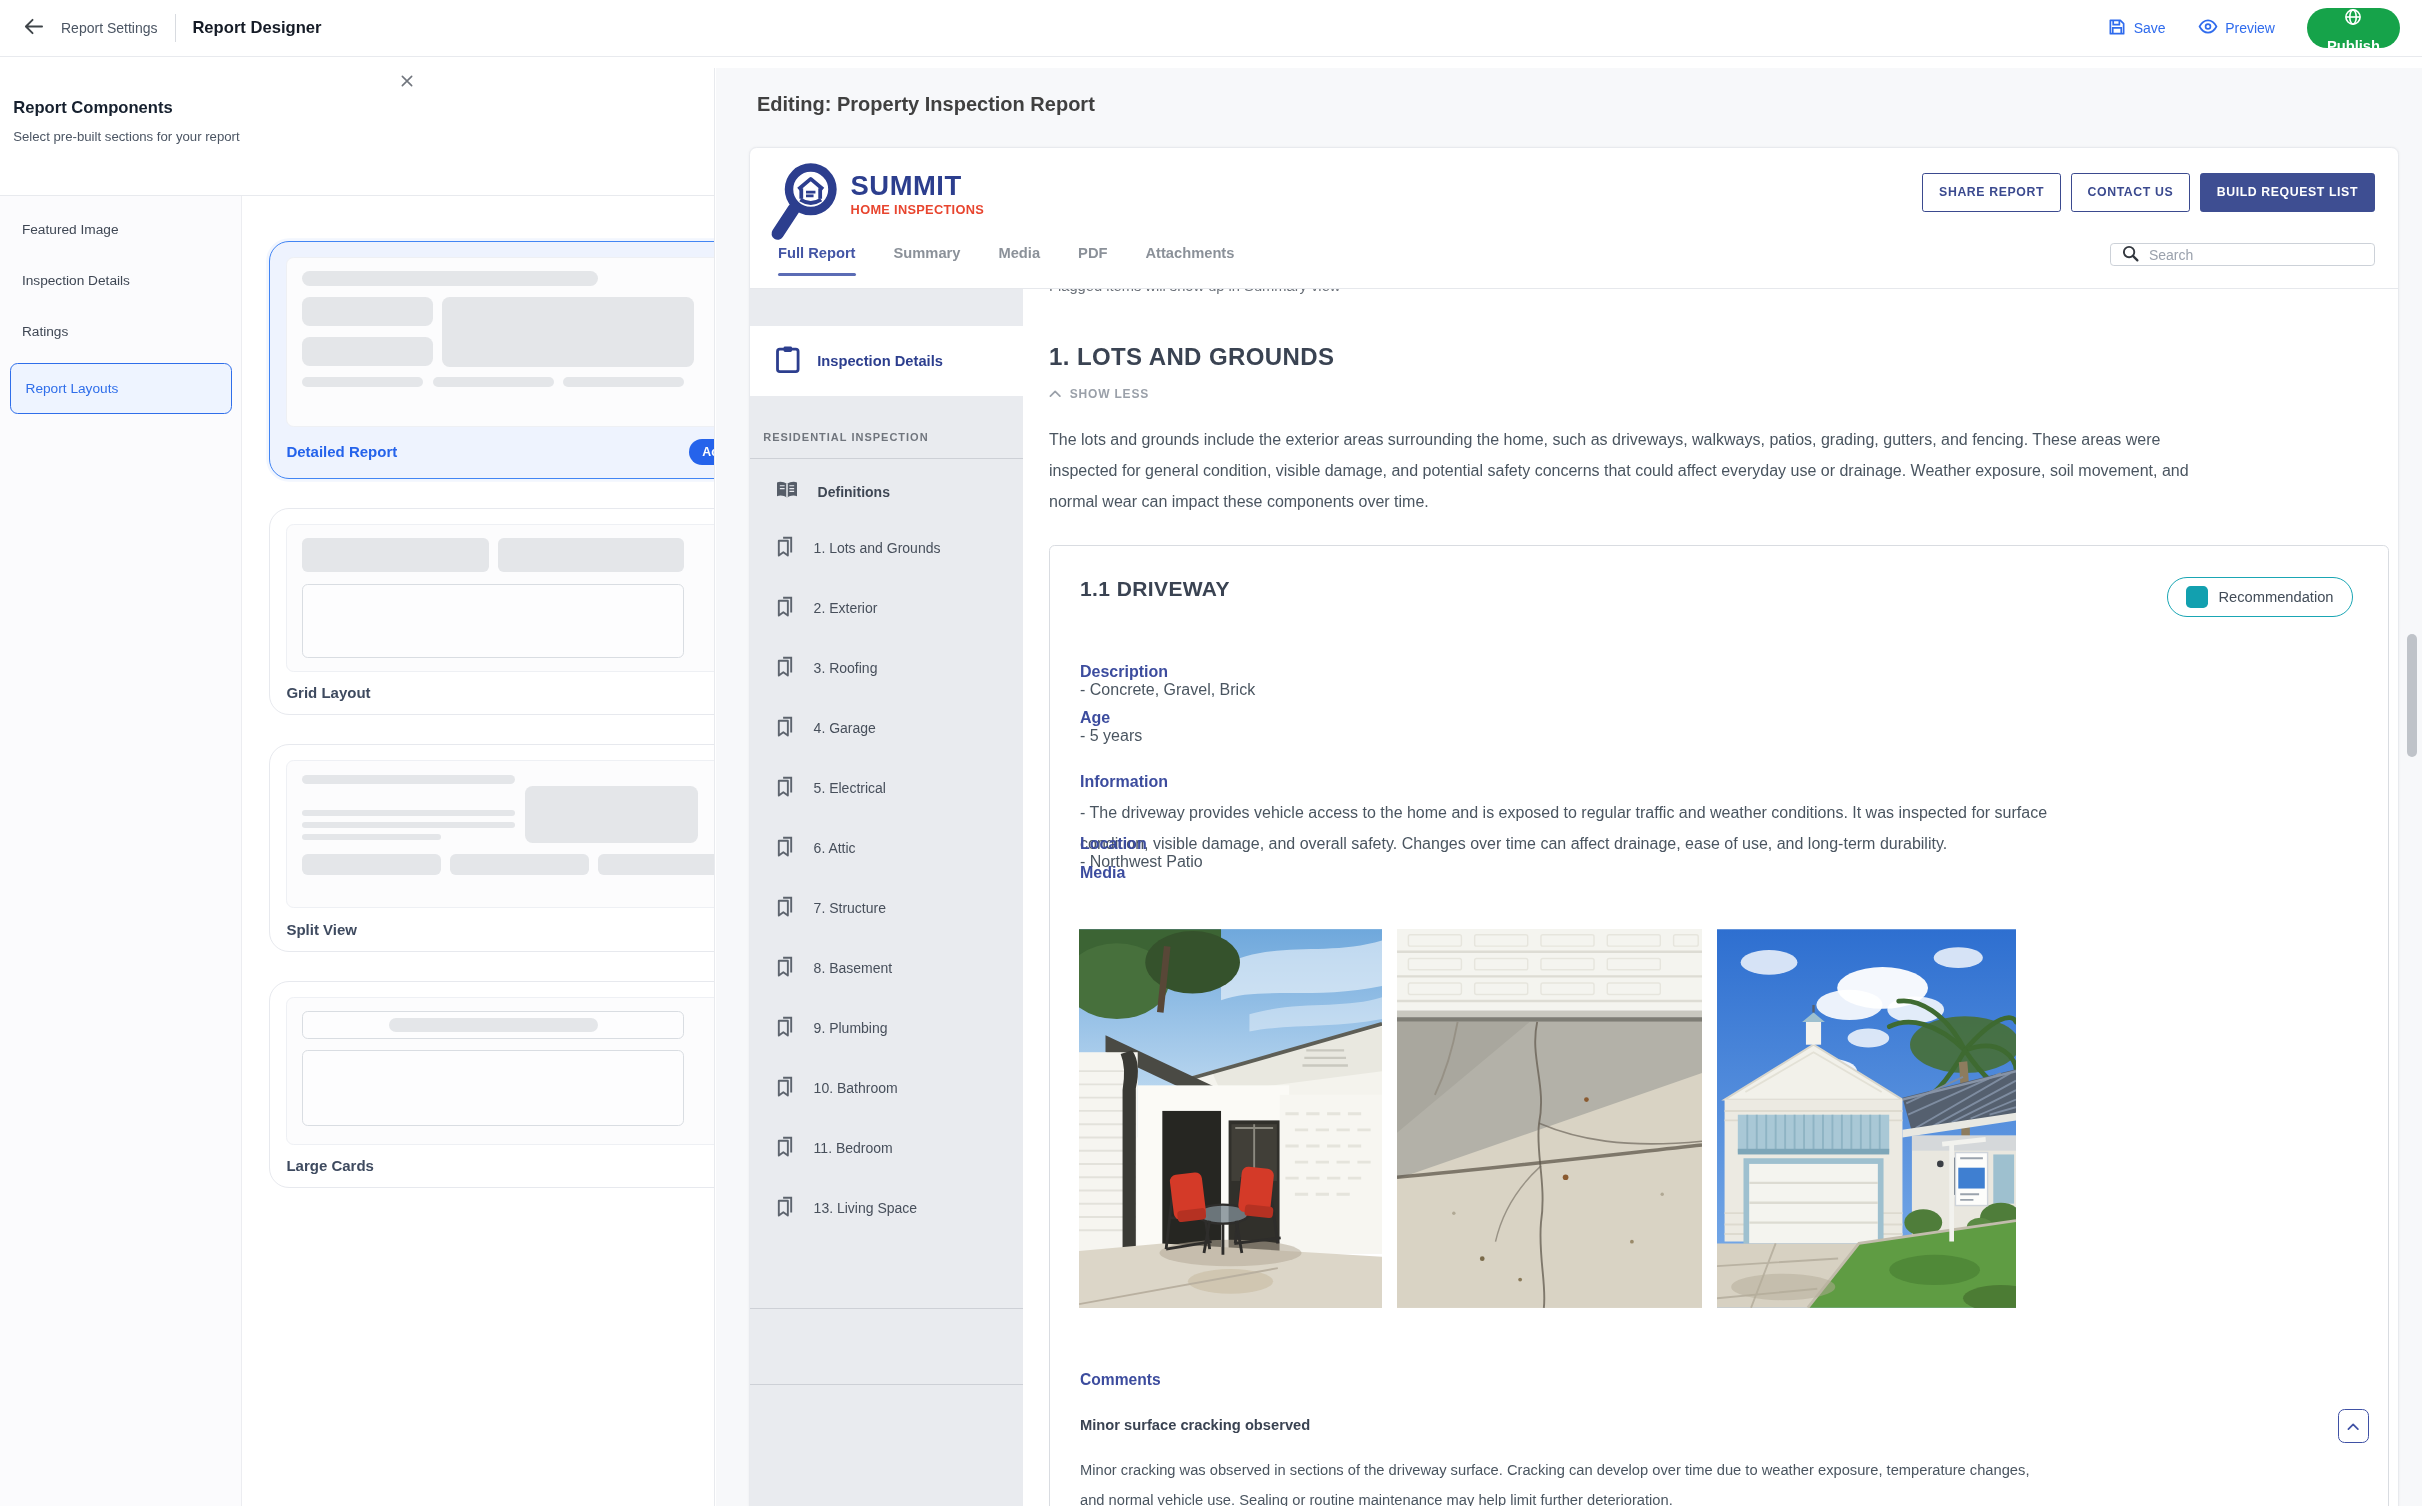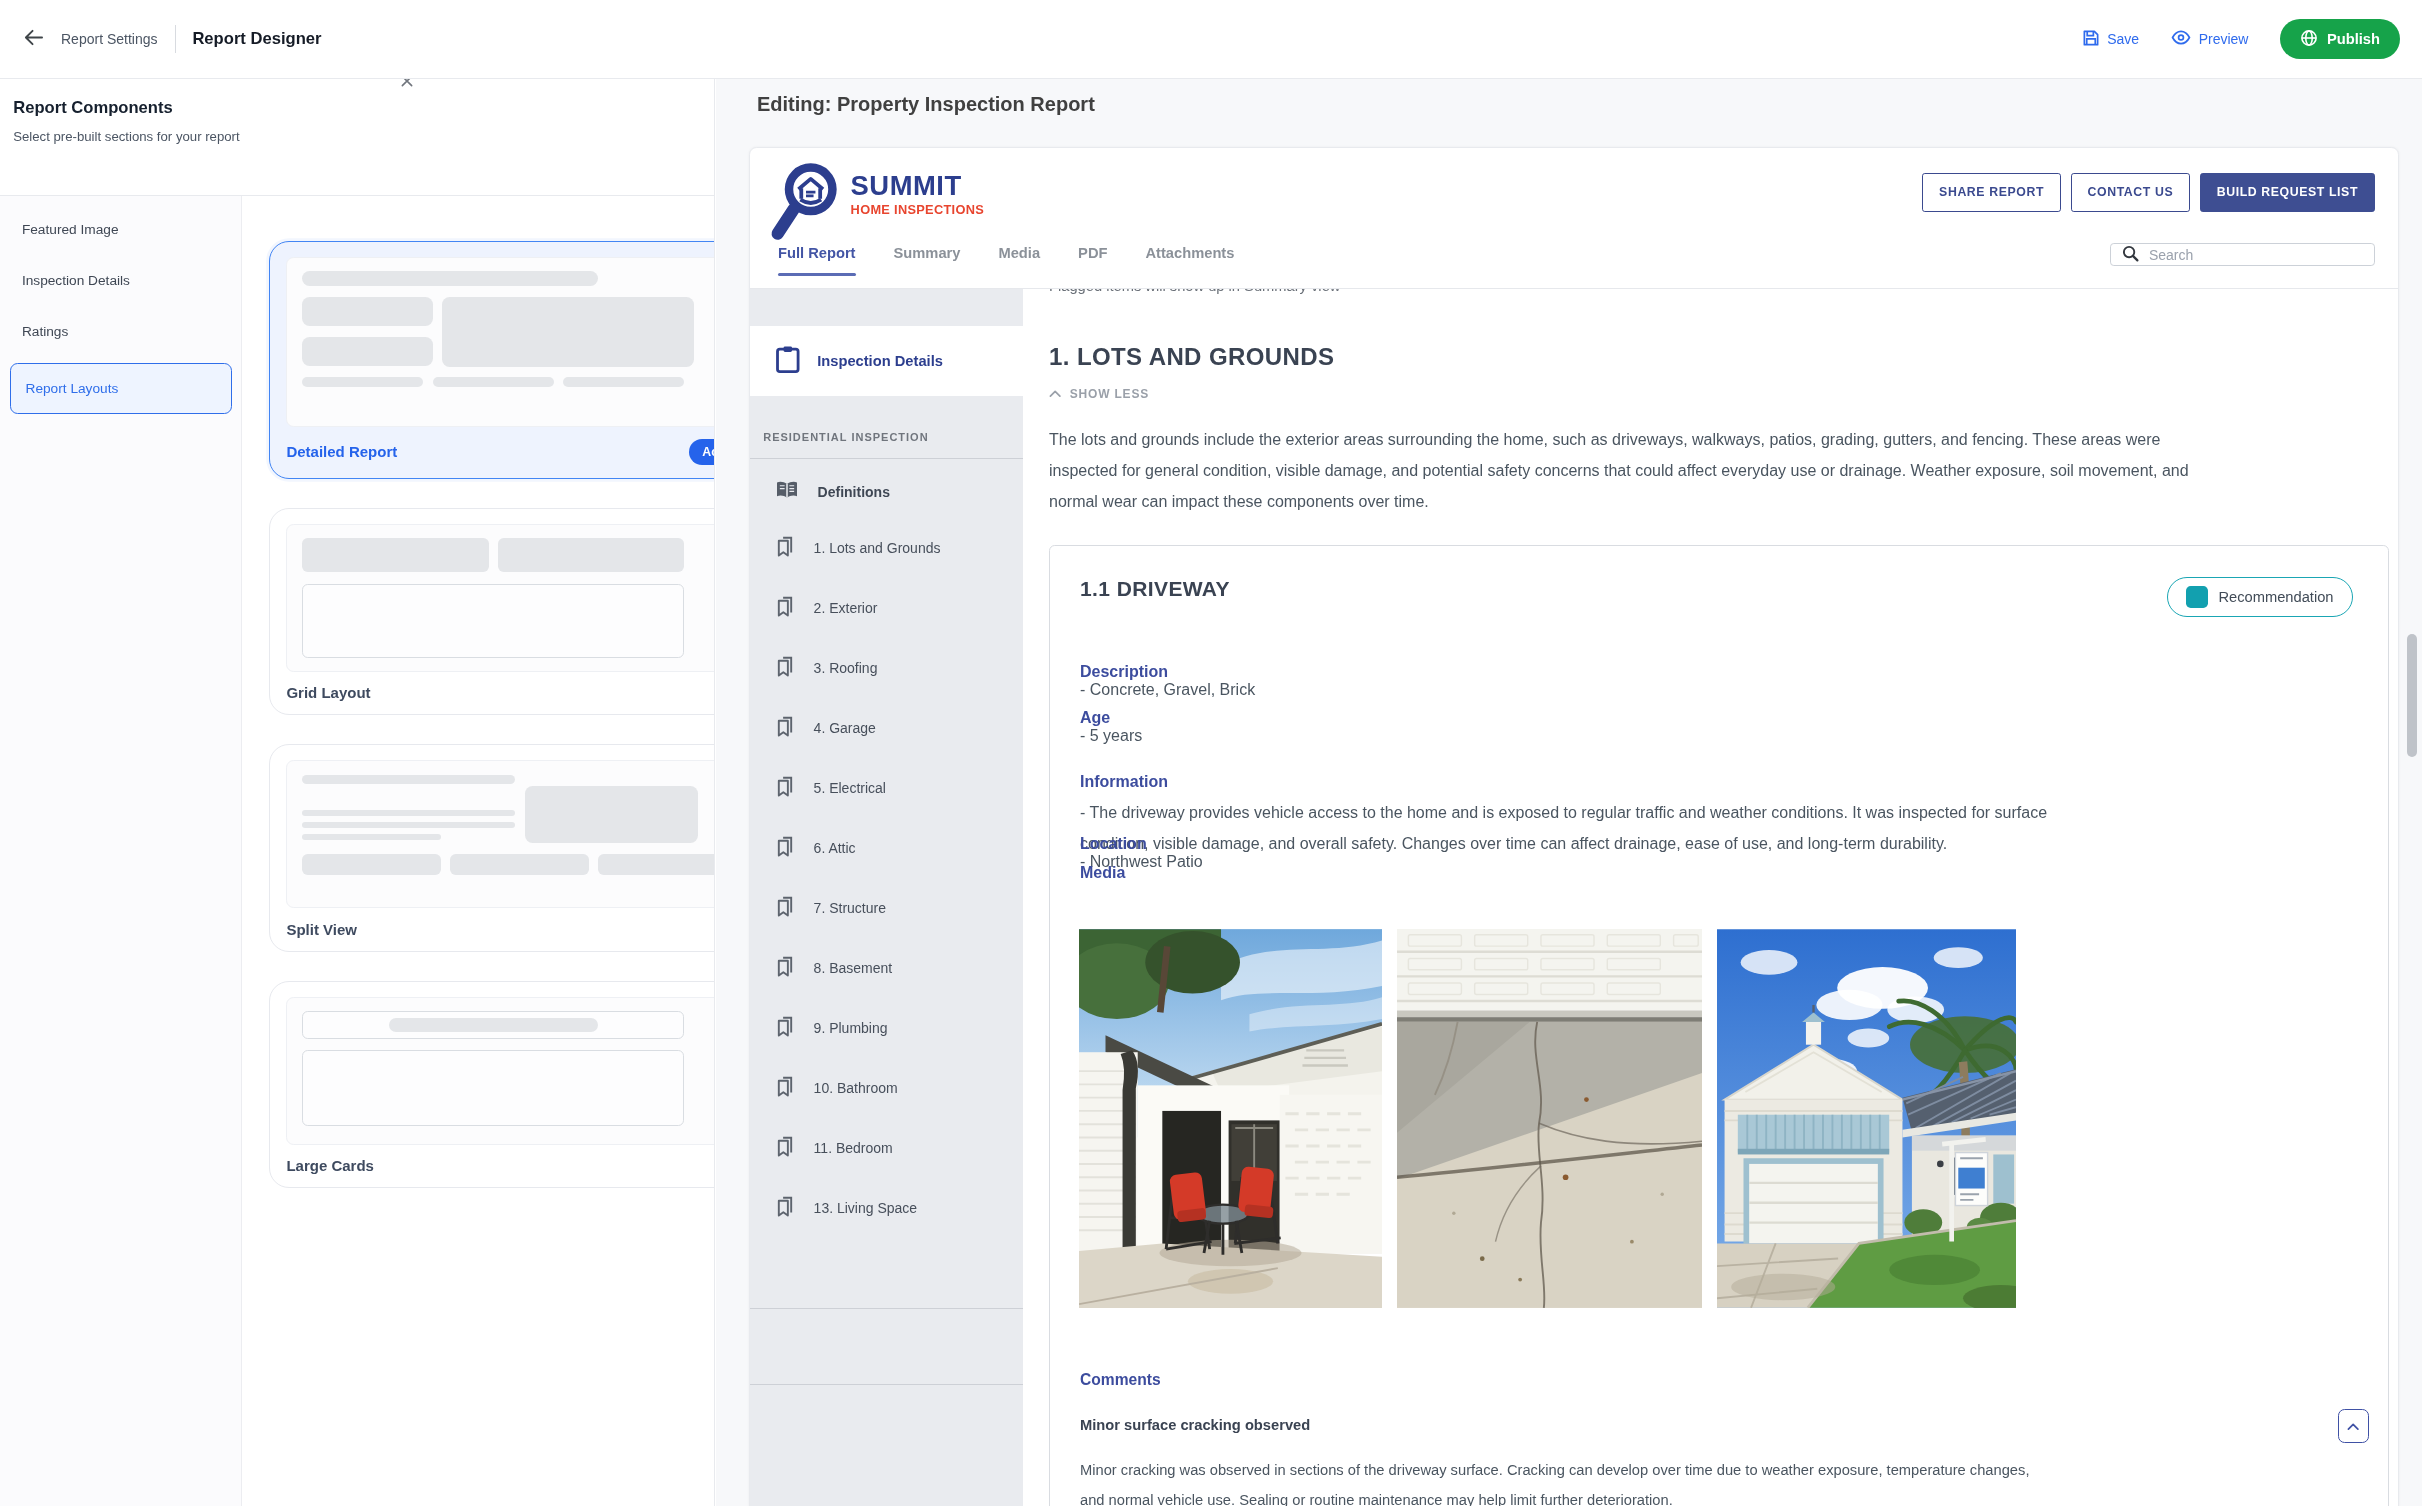--- a/index.html
+++ b/index.html
@@ -1,32 +1,32 @@
 <!DOCTYPE html>
 <html style="font-size:15px"><head>
 <meta charset="utf-8">
 <style>
   * { margin:0; padding:0; box-sizing:border-box; }
   html,body { width:2423px; height:1507px; overflow:hidden; background:#fff;
     font-family:"Liberation Sans", sans-serif; color:#374151; }
   .canvas { position:relative; width:2423px; height:1507px; }
 
   
-  .topbar { position:absolute; top:0; left:0; right:0; height:79px; background:#fff;
+  .topbar { position:absolute; top:0; left:0; right:0; height:57px; background:#fff;
     border-bottom:0.9px solid #e8eaee; display:flex; align-items:center; justify-content:space-between; padding:0 23px; z-index:20;}
   .tb-left { display:flex; align-items:center; gap:17px; }
   .icon-btn { background:none; border:none; cursor:pointer; display:flex; align-items:center; }
   .tb-crumb { font-size:14px; color:#4b5563; }
   .vdiv { width:0.9px; height:28px; background:#d8dbe0; }
   .tb-title { font-size:16.6px; font-weight:700; color:#151b26; }
   .tb-right { display:flex; align-items:center; gap:32px; }
   .tb-act { display:flex; align-items:center; gap:7.6px; color:#2f6bed; font-size:14px;
     background:none; border:none; cursor:pointer; }
   .publish { display:flex; align-items:center; gap:8.5px; background:#16a34a; color:#fff;
-    border:none; border-radius:21px; height:40px; padding:0 20px; font-size:14.7px; font-weight:600; cursor:pointer; }
+    border:none; border-radius:21px; height:40px; padding:0 20px; font-size:14.7px; font-weight:600; cursor:pointer;flex-direction:column; }
 
   
   .left-panel { position:absolute; top:68px; left:0; width:715px; bottom:0; background:#fff;
     border-right:0.9px solid #e8eaee; z-index:10; }
   .lp-head { position:relative; height:128px; border-bottom:0.9px solid #e8eaee; padding:30px 0 0 13.2px; }
   .lp-title { font-size:16.6px; font-weight:700; color:#16202e; }
   .lp-sub { margin-top:11.4px; font-size:13.2px; color:#4b5563; }
   .lp-close { position:absolute; top:1.9px; left:396px; background:none; border:none; cursor:pointer; padding:3.8px; }
   .lp-body { position:absolute; top:128px; left:0; right:0; bottom:0; display:flex; }
   .lp-nav { width:242px; border-right:0.9px solid #ecedf1; background:#fbfbfd; padding-top:13.2px; flex:none; }

